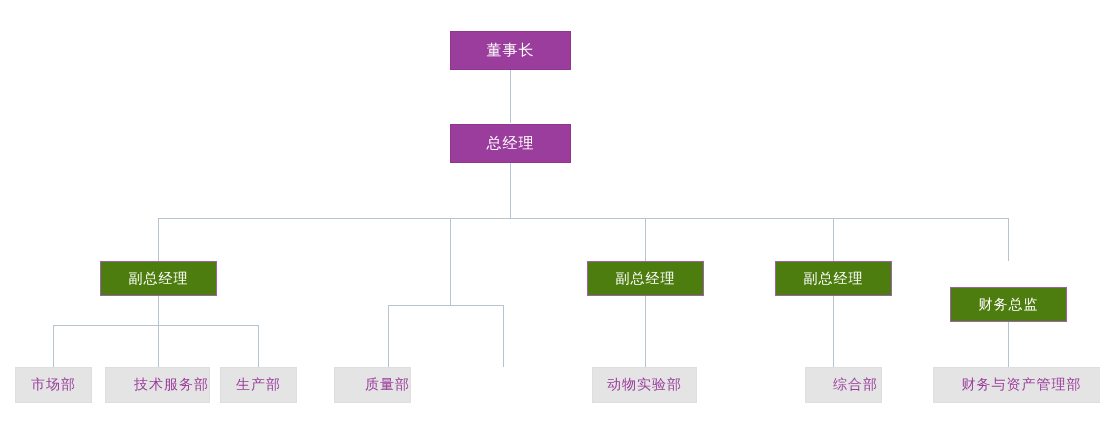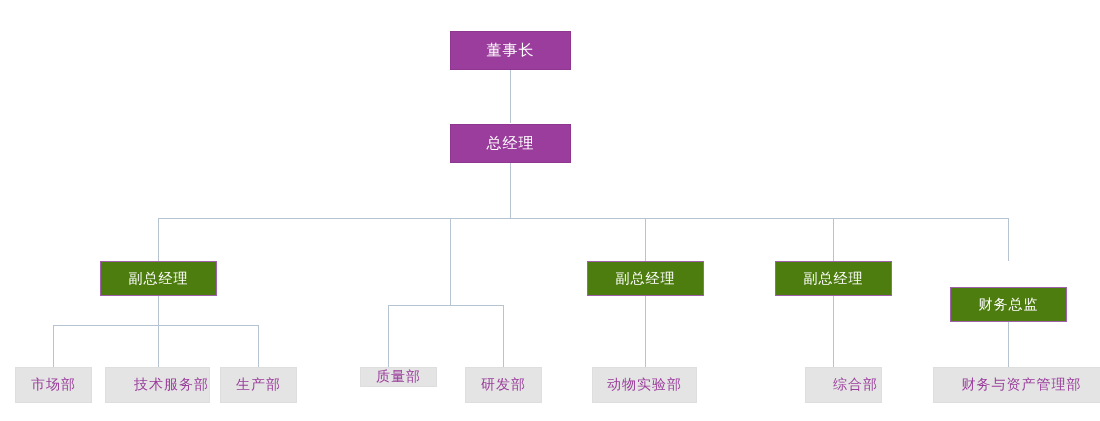--- a/index.html
+++ b/index.html
@@ -116,27 +116,24 @@
   </div>
 
   <div class="node node-l3" style="left:105px; top:367px; width:105px; height:36px;justify-content:flex-end;">
     <span>技术服务部</span>
   </div>
 
   <div class="node node-l3" style="left:220px; top:367px; width:77px; height:36px;">
     <span>生产部</span>
   </div>
 
-  <div class="node node-l3" style="left:360px; top:367px; width:77px; height:20px;">
+  <div class="node node-l3" style="left:334px; top:367px; width:77px; height:36px;justify-content:flex-end;">
     <span>质量部</span>
   </div>
 
-  <div class="node node-l3" style="left:465px; top:367px; width:77px; height:36px;">
-    <span>研发部</span>
-  </div>
 
   <div class="node node-l3" style="left:592px; top:367px; width:105px; height:36px;align-items:center;">
     <span>动物实验部</span>
   </div>
 
   <div class="node node-l3" style="left:805px; top:367px; width:77px; height:36px;padding-left:24px;">
     <span>综合部</span>
   </div>
 
   <div class="node node-l3" style="left:933px; top:367px; width:177px; height:36px;">

